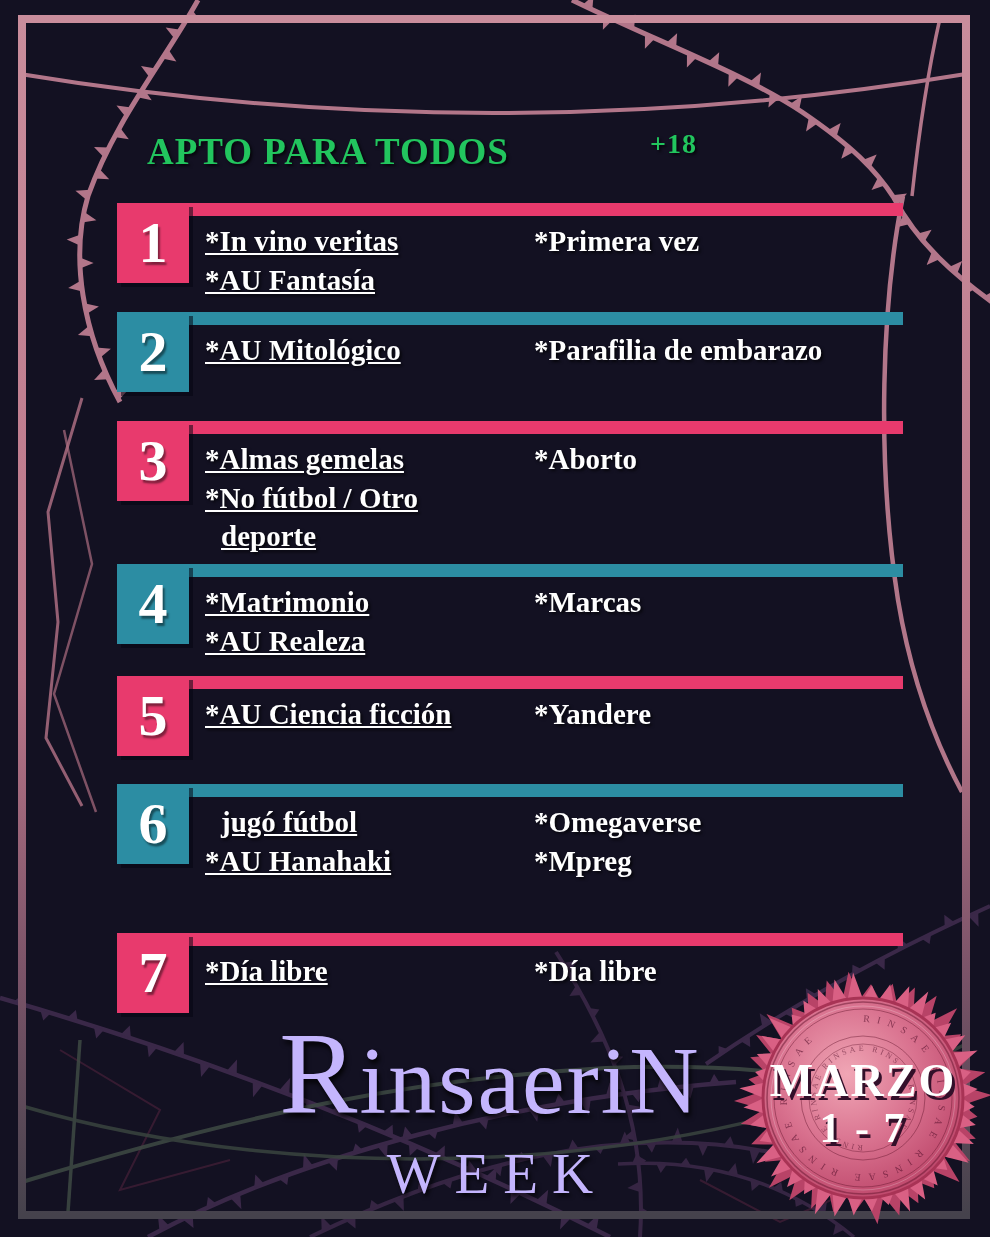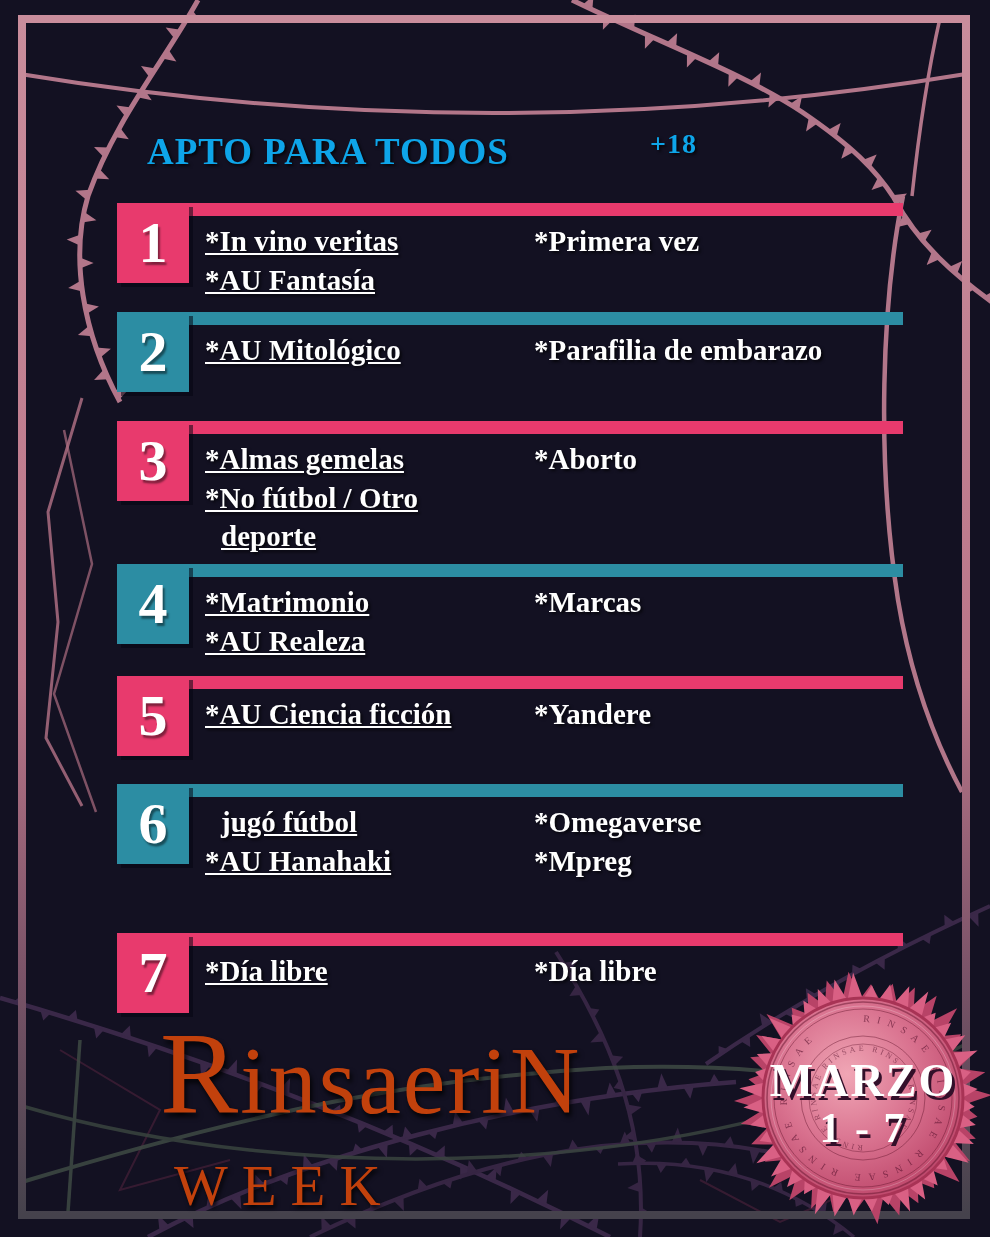--- a/index.html
+++ b/index.html
@@ -4,21 +4,21 @@
 <style>
   html,body{margin:0;padding:0;background:#000;}
   .canvas{
     position:relative;width:990px;height:1237px;overflow:hidden;
     background:var(--bg,#131122);
     font-family:"Liberation Serif","DejaVu Serif",serif;
   }
   svg.decor{position:absolute;left:0;top:0;pointer-events:none;}
   
   .hdr{
-    position:absolute;color:#0ea5e9;font-weight:bold;font-size:37px;letter-spacing:1px;
+    position:absolute;color:#22c55e;font-weight:bold;font-size:37px;letter-spacing:1px;
     text-shadow:2px 2px 3px rgba(0,0,0,.7);white-space:nowrap;
   }
   .hdr.left{left:147px;top:130px;}
   .hdr.right{left:650px;top:128px;font-size:28px;}
   
   .row{position:absolute;left:117px;width:786px;}
   .bar{position:absolute;left:0;top:0;width:100%;height:13px;}
   .daybox{
     position:absolute;left:0;top:0;width:72px;height:80px;
     display:flex;align-items:center;justify-content:center;
@@ -32,28 +32,28 @@
   }
   .col{
     position:absolute;top:19px;color:#fff;font-weight:bold;
     font-size:29px;line-height:38.5px;white-space:nowrap;
     text-shadow:2px 2px 3px rgba(0,0,0,.7);
   }
   .col.left{left:88px;text-decoration:underline;}
   .col.right{left:417px;}
   .line.cont{padding-left:16px;}
   
-  .title-block{position:absolute;left:160px;top:1014px;width:660px;color:#c2410c;}
+  .title-block{position:absolute;left:160px;top:1014px;width:660px;text-align:center;color:#c4b5fd;}
   .title{
     font-size:96px;line-height:1.02;font-weight:normal;
     text-shadow:2px 4px 5px rgba(0,0,0,.85);letter-spacing:2px;
   }
   .title::first-letter{font-size:1.22em;}
   .subtitle{
-    margin-top:20px;font-size:57px;letter-spacing:14px;padding-left:14px;
+    margin-top:8px;font-size:57px;letter-spacing:14px;padding-left:14px;
     text-shadow:2px 3px 4px rgba(0,0,0,.85);
   }
   
   .seal{position:absolute;left:731px;top:966px;width:264px;height:264px;}
   .seal text{font-family:"Liberation Serif","DejaVu Serif",serif;}
   .seal .big{font-weight:bold;font-size:46px;letter-spacing:2px;}
   .seal .mid{font-weight:bold;font-size:42px;letter-spacing:2px;}
   .seal .shadowtxt{fill:#33102a;}
   .seal .whitetxt{fill:#ffffff;}
   .runes{font-size:10px;letter-spacing:7px;fill:rgba(80,12,40,.6);}

